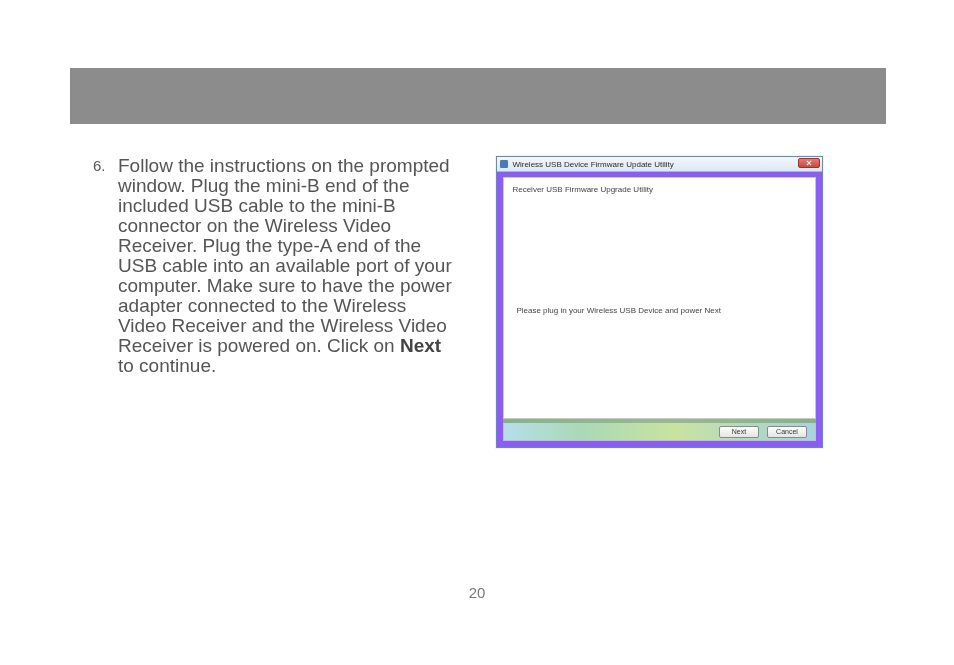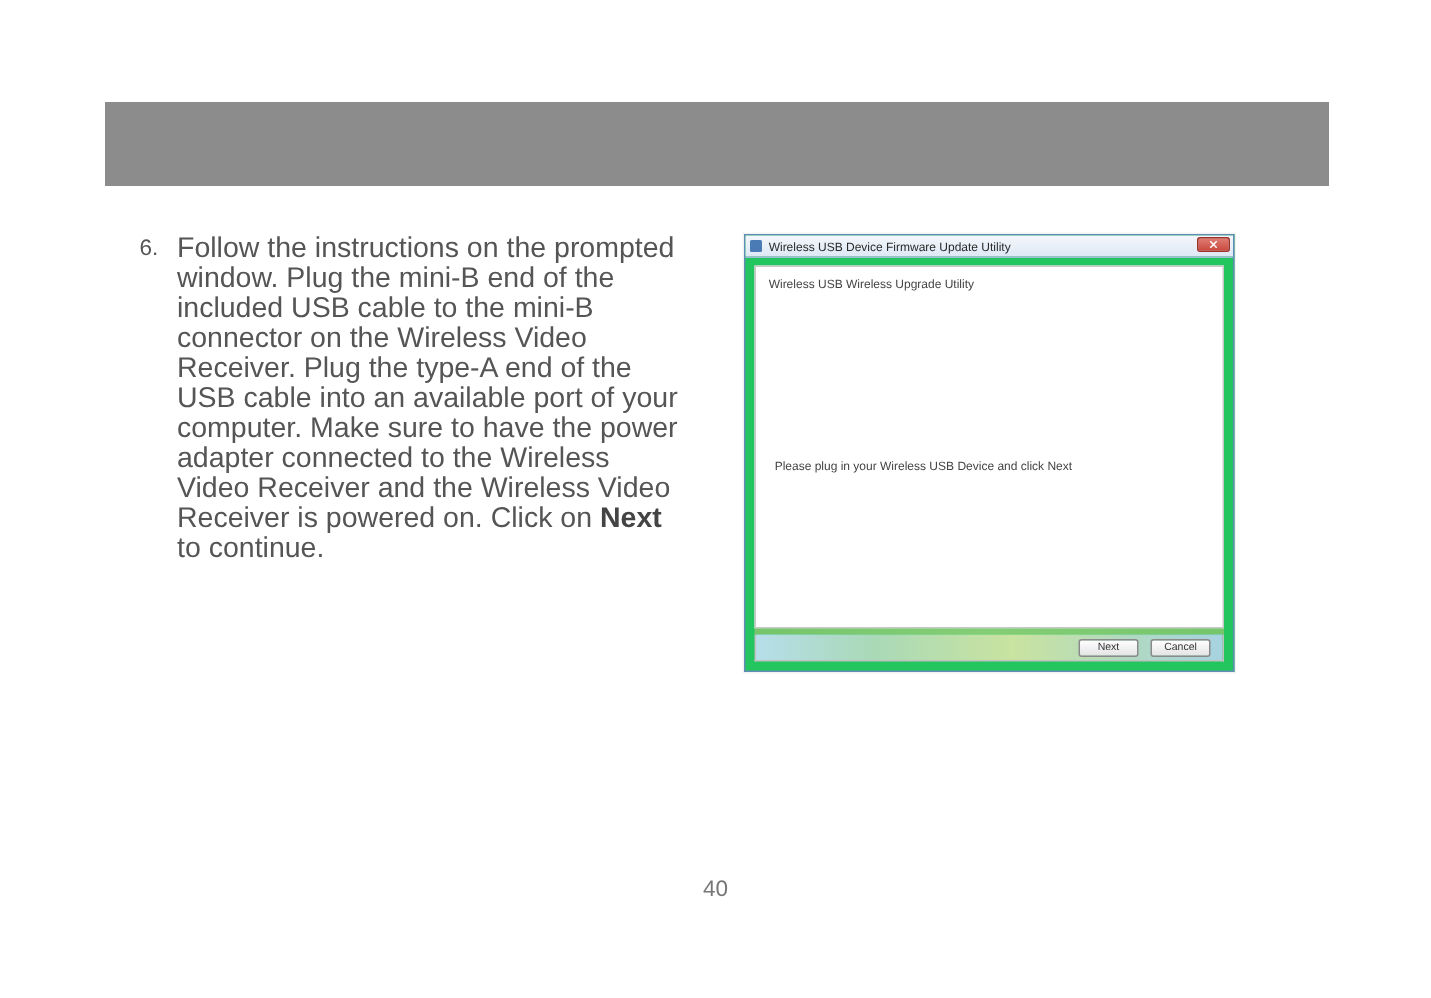--- a/index.html
+++ b/index.html
@@ -54,21 +54,21 @@
   
   .dialog {
     width: 328px;
     height: 292px;
     border: 1px solid #5f8db3;
     box-sizing: border-box;
     position: relative;
     font-family: Tahoma, Arial, sans-serif;
     font-size: 9px;
     color: #333;
-    background: #22c55e;
+    background: #8b5cf6;
     box-shadow: 0 0 0 1px rgba(0,0,0,0.05);
   }
   .dialog-titlebar {
     height: 14px;
     background: linear-gradient(to bottom, #f4f7fb 0%, #dde8f5 100%);
     border-bottom: 1px solid #9fbbd7;
     display: flex;
     align-items: center;
     padding: 0 3px;
     position: relative;
@@ -196,26 +196,26 @@
   </div>
 
   <div class="dialog">
     <div class="dialog-titlebar">
       <div class="win-icon"></div>
       <div class="title-text">Wireless USB Device Firmware Update Utility</div>
       <div class="dialog-close"></div>
     </div>
 
     <div class="dialog-body">
-      <div class="dialog-subtitle">Wireless USB Wireless Upgrade Utility</div>
-      <div class="dialog-instruction">Please plug in your Wireless USB Device and click Next</div>
+      <div class="dialog-subtitle">Receiver USB Firmware Upgrade Utility</div>
+      <div class="dialog-instruction">Please plug in your Wireless USB Device and power Next</div>
     </div>
 
     <div class="dialog-grass-edge"></div>
     <div class="dialog-bottom-strip">
       <div class="win-button">Next</div>
       <div class="win-button">Cancel</div>
     </div>
   </div>
 
 </div>
 
-<div class="page-number">40</div>
+<div class="page-number">20</div>
 
 </body></html>

